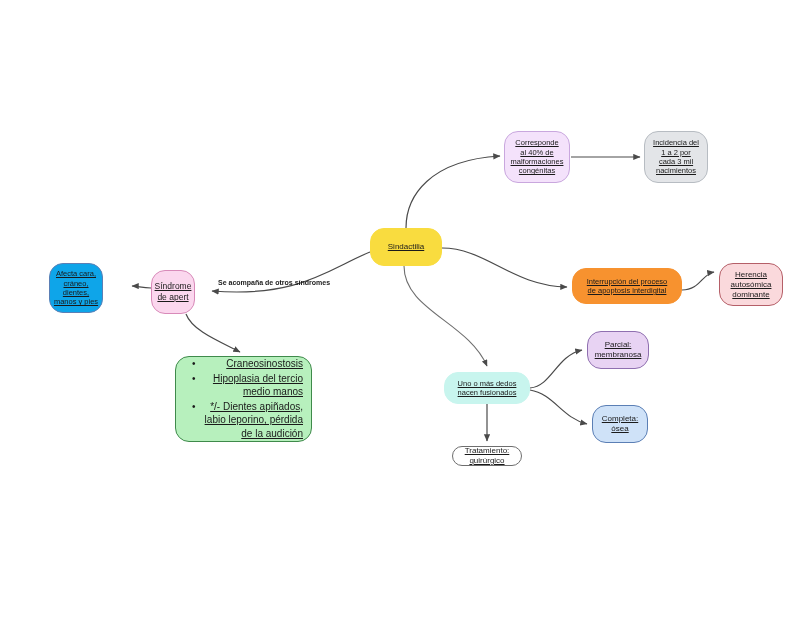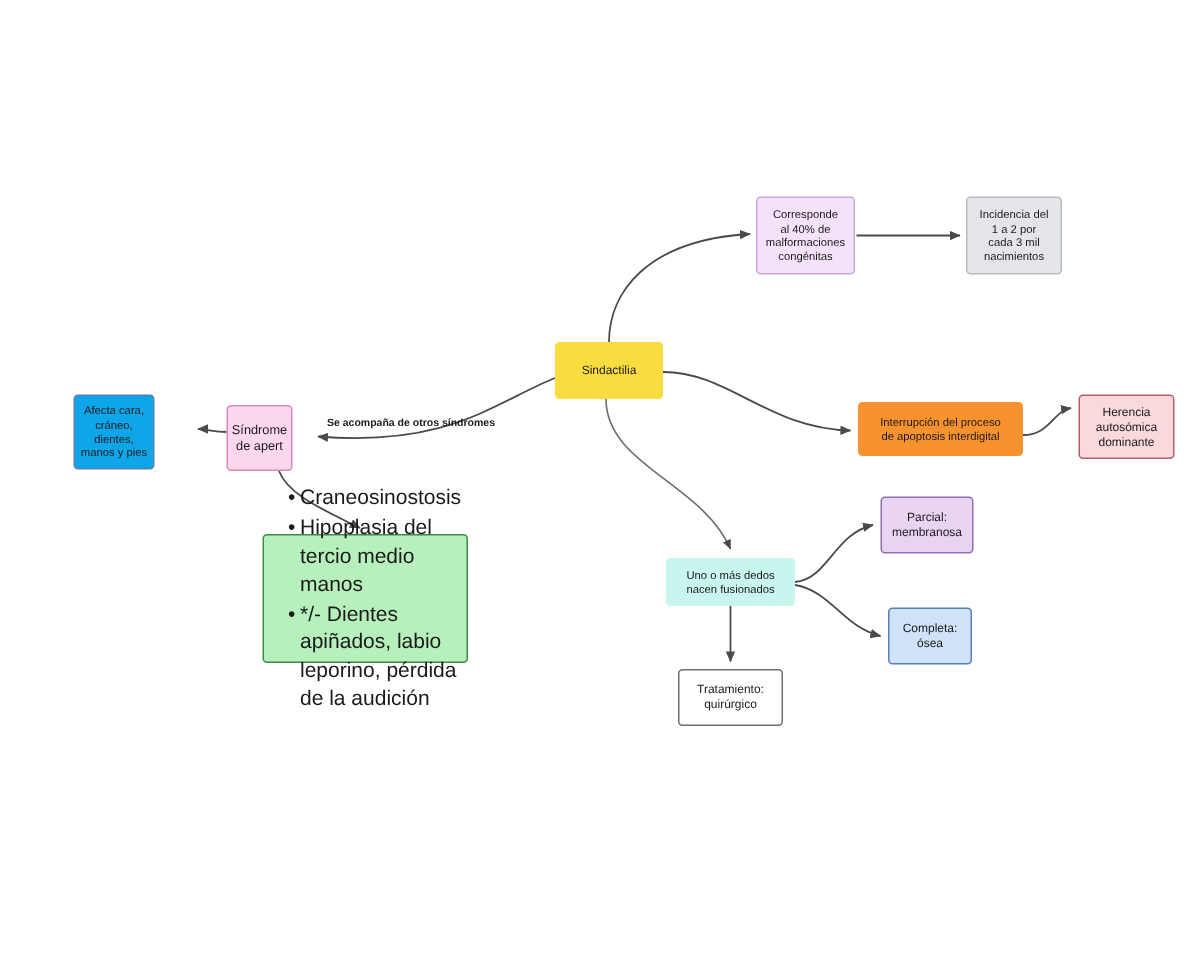--- a/index.html
+++ b/index.html
@@ -22,25 +22,26 @@
     width: 800px;
     height: 640px;
   }
   .node {
     position: absolute;
     box-sizing: border-box;
     display: flex;
     align-items: center;
     justify-content: center;
     text-align: center;
-    border-radius: 3px;
+    border-radius: 14px;
     color: #1a1a1a;
     line-height: 1.25;
     white-space: pre-line;
     z-index: 2;
+    text-decoration: underline;
   }
   .node.left-align {
     justify-content: flex-start;
     text-align: left;
   }
   .edge-label {
     position: absolute;
     font-size: 7px;
     color: #1a1a1a;
     white-space: nowrap;
@@ -50,23 +51,23 @@
   .bullets {
     margin: 0;
     padding: 0 8px 0 16px;
     list-style: none;
     width: 100%;
   }
   .bullets li {
     position: relative;
     margin: 0 0 1px 0;
     padding-left: 8px;
-    font-size: 14px;
+    font-size: 10px;
     line-height: 1.35;
-    text-align: left;
+    text-align: right;
   }
   .bullets li::before {
     content: "\2022";
     position: absolute;
     left: 0;
     top: 0;
   }
 </style>
 </head>
 <body>
@@ -122,21 +123,21 @@
 de apoptosis interdigital</div>
       <div class="node" style="left: 719px; top: 263px; width: 64px; height: 43px; background: rgb(250, 217, 220); border: 1px solid rgb(181, 95, 104); font-size: 8px;">Herencia
 autosómica
 dominante</div>
       <div class="node" style="left: 444px; top: 372px; width: 86px; height: 32px; background: rgb(200, 245, 238); border: 1px solid rgb(200, 245, 238); font-size: 7.5px;">Uno o más dedos
 nacen fusionados</div>
       <div class="node" style="left: 587px; top: 331px; width: 62px; height: 38px; background: rgb(232, 211, 243); border: 1px solid rgb(143, 111, 176); font-size: 8px;">Parcial:
 membranosa</div>
       <div class="node" style="left: 592px; top: 405px; width: 56px; height: 38px; background: rgb(207, 226, 248); border: 1px solid rgb(91, 127, 181); font-size: 8px;">Completa:
 ósea</div>
-      <div class="node" style="left: 452px; top: 446px; width: 70px; height: 38px; background: rgb(255, 255, 255); border: 1px solid rgb(110, 110, 110); font-size: 8px;">Tratamiento:
+      <div class="node" style="left: 452px; top: 446px; width: 70px; height: 20px; background: rgb(255, 255, 255); border: 1px solid rgb(110, 110, 110); font-size: 8px;">Tratamiento:
 quirúrgico</div>
       <div class="node left-align" style="left: 175px; top: 356px; width: 137px; height: 86px; background: rgb(183, 240, 189); border: 1px solid rgb(63, 138, 75);"><ul class="bullets"><li>Craneosinostosis</li><li>Hipoplasia del tercio medio manos</li><li>*/- Dientes apiñados, labio leporino, pérdida de la audición</li></ul></div>
     </div>
   <div id="edge-labels">
       <div class="edge-label" style="left: 218px; top: 279px;">Se acompaña de otros síndromes</div>
     </div>
 
 </div>
 
 </body></html>

